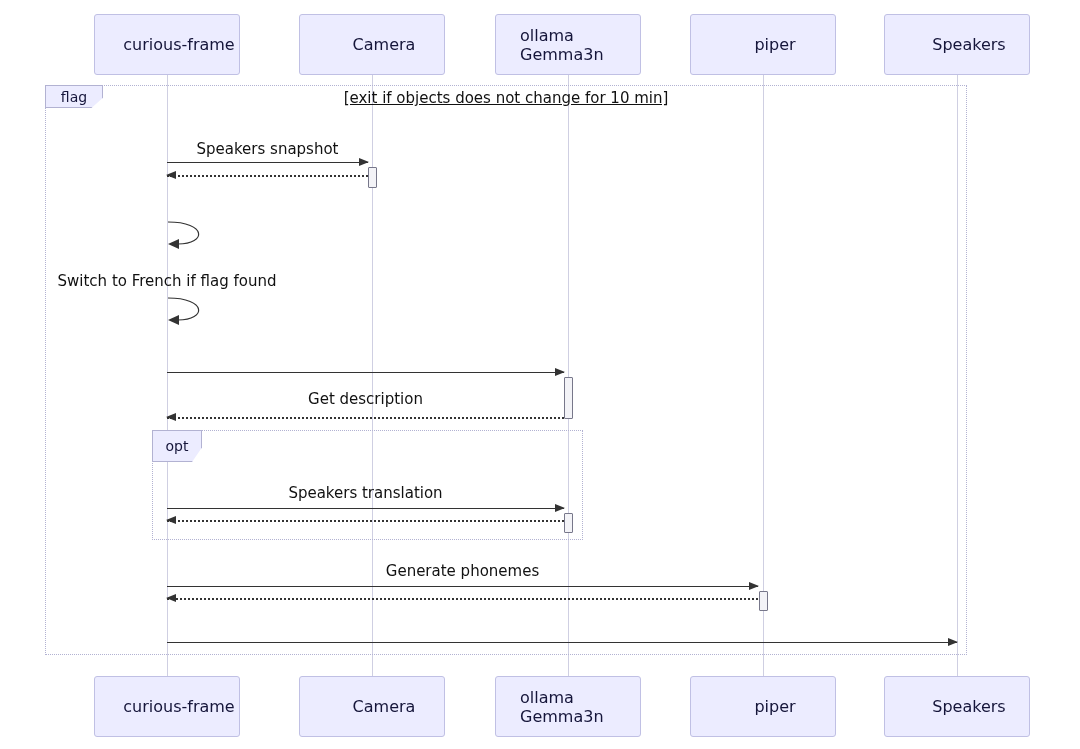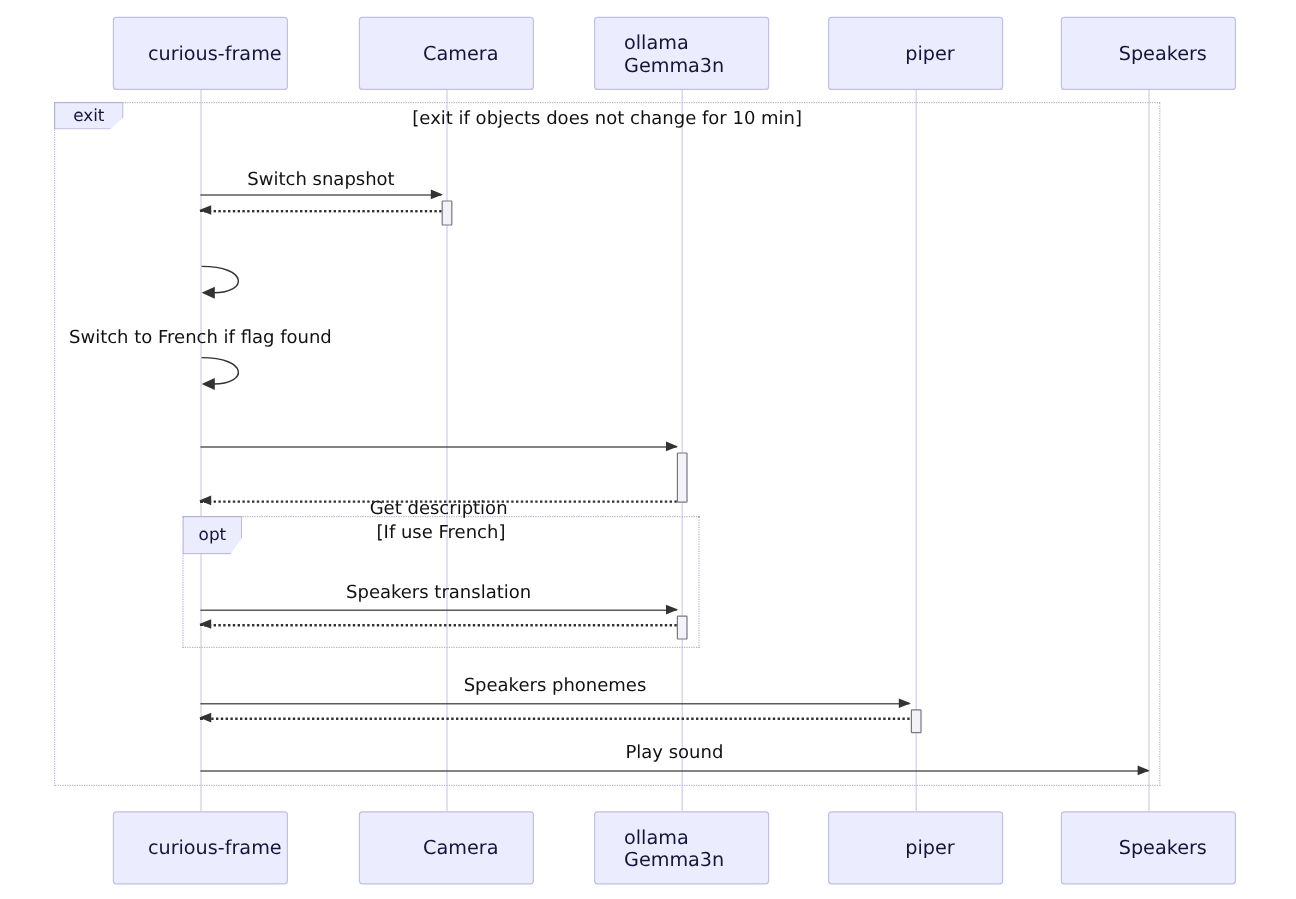--- a/index.html
+++ b/index.html
@@ -10,21 +10,21 @@
   .lifeline { position:absolute; top:75px; height:601px; width:1px; background:#cfcfe2; }
 
   .participant { position:absolute; width:146px; height:61px; background:#ECECFF;
     border:1px solid #c0c0e4; border-radius:3px; display:flex; align-items:center;
     justify-content:center; font-size:16px; color:#15153a;padding-left:24px; }
 
   .frame { position:absolute; border:1px dotted #b2b2d2; }
   .frame-label { position:absolute; background:#ECECFF; border:1px solid #b2b2d2;
     font-size:14px; color:#15153a; display:flex; align-items:center; justify-content:center;
     clip-path:polygon(0 0,100% 0,100% 55%,80% 100%,0 100%); }
-  .frame-cond { position:absolute; text-align:center; font-size:15px; color:#111; }
+  .frame-cond { position:absolute; text-align:center; font-size:15px; color:#111;text-decoration:underline; }
 
   .msg-label { position:absolute; text-align:center; font-size:15px; color:#111; white-space:nowrap; }
 
   .arrow { position:absolute; height:0; border-top:1px solid #333; }
   .arrow.dotted { border-top:2px dotted #333; }
   .head-right { position:absolute; right:-1px; top:-5px; width:0; height:0;
     border-left:10px solid #333; border-top:4px solid transparent; border-bottom:4px solid transparent; }
   .head-left { position:absolute; left:-1px; top:-5px; width:0; height:0;
     border-right:10px solid #333; border-top:4px solid transparent; border-bottom:4px solid transparent; }
   .arrow.dotted .head-left { top:-6px; }
@@ -38,40 +38,39 @@
 
 <div class="canvas">
 
   <div class="lifeline" style="left:167px"></div>
   <div class="lifeline" style="left:372px"></div>
   <div class="lifeline" style="left:568px"></div>
   <div class="lifeline" style="left:763px"></div>
   <div class="lifeline" style="left:957px"></div>
 
   <div class="frame" style="left:45px; top:85px; width:922px; height:570px"></div>
-  <div class="frame-label" style="left:45px; top:85px; width:58px; height:23px">exit</div>
+  <div class="frame-label" style="left:45px; top:85px; width:58px; height:23px">flag</div>
   <div class="frame-cond" style="left:45px; top:89px; width:922px">[exit if objects does not change for 10 min]</div>
 
   <div class="frame" style="left:152px; top:430px; width:431px; height:110px"></div>
   <div class="frame-label" style="left:152px; top:430px; width:50px; height:32px">opt</div>
-  <div class="frame-cond" style="left:152px; top:434px; width:431px">[If use French]</div>
 
   <div class="participant" style="left:94px;  top:14px">curious-frame</div>
   <div class="participant" style="left:299px; top:14px">Camera</div>
   <div class="participant" style="left:495px; top:14px">ollama Gemma3n</div>
   <div class="participant" style="left:690px; top:14px">piper</div>
   <div class="participant" style="left:884px; top:14px">Speakers</div>
 
   <div class="participant" style="left:94px;  top:676px">curious-frame</div>
   <div class="participant" style="left:299px; top:676px">Camera</div>
   <div class="participant" style="left:495px; top:676px">ollama Gemma3n</div>
   <div class="participant" style="left:690px; top:676px">piper</div>
   <div class="participant" style="left:884px; top:676px">Speakers</div>
 
-  <div class="msg-label" style="left:167px; top:140px; width:201px">Switch snapshot</div>
+  <div class="msg-label" style="left:167px; top:140px; width:201px">Speakers snapshot</div>
   <div class="arrow" style="left:167px; top:162px; width:201px">
       <span class="head-right"></span>
     </div>
   <div class="arrow dotted" style="left:167px; top:175px; width:201px">
       <span class="head-left"></span>
     </div>
   <div class="activation" style="left:368px; top:167px; height:21px"></div>
 
   <svg class="self-loop" style="left:167px; top:219px" width="52" height="30" viewBox="0 0 52 30">
     <path d="M1 3 C 40 3, 40 25, 11 25" fill="none" stroke="#333" stroke-width="1.2"></path>
@@ -82,41 +81,40 @@
   <svg class="self-loop" style="left:167px; top:295px" width="52" height="30" viewBox="0 0 52 30">
     <path d="M1 3 C 40 3, 40 25, 11 25" fill="none" stroke="#333" stroke-width="1.2"></path>
     <polygon points="12,20 1,25 12,30" fill="#333"></polygon>
   </svg>
 
   <div class="arrow" style="left:167px; top:372px; width:397px">
       <span class="head-right"></span>
     </div>
   <div class="activation" style="left:564px; top:377px; height:42px"></div>
 
-  <div class="msg-label" style="left:167px; top:414px; width:397px">Get description</div>
+  <div class="msg-label" style="left:167px; top:390px; width:397px">Get description</div>
   <div class="arrow dotted" style="left:167px; top:417px; width:397px">
       <span class="head-left"></span>
     </div>
 
   <div class="msg-label" style="left:167px; top:484px; width:397px">Speakers translation</div>
   <div class="arrow" style="left:167px; top:508px; width:397px">
       <span class="head-right"></span>
     </div>
   <div class="arrow dotted" style="left:167px; top:520px; width:397px">
       <span class="head-left"></span>
     </div>
   <div class="activation" style="left:564px; top:513px; height:20px"></div>
 
-  <div class="msg-label" style="left:167px; top:562px; width:591px">Speakers phonemes</div>
+  <div class="msg-label" style="left:167px; top:562px; width:591px">Generate phonemes</div>
   <div class="arrow" style="left:167px; top:586px; width:591px">
       <span class="head-right"></span>
     </div>
   <div class="arrow dotted" style="left:167px; top:598px; width:591px">
       <span class="head-left"></span>
     </div>
   <div class="activation" style="left:759px; top:591px; height:20px"></div>
 
-  <div class="msg-label" style="left:167px; top:618px; width:790px">Play sound</div>
   <div class="arrow" style="left:167px; top:642px; width:790px">
       <span class="head-right"></span>
     </div>
 
 </div>
 
 </body></html>

